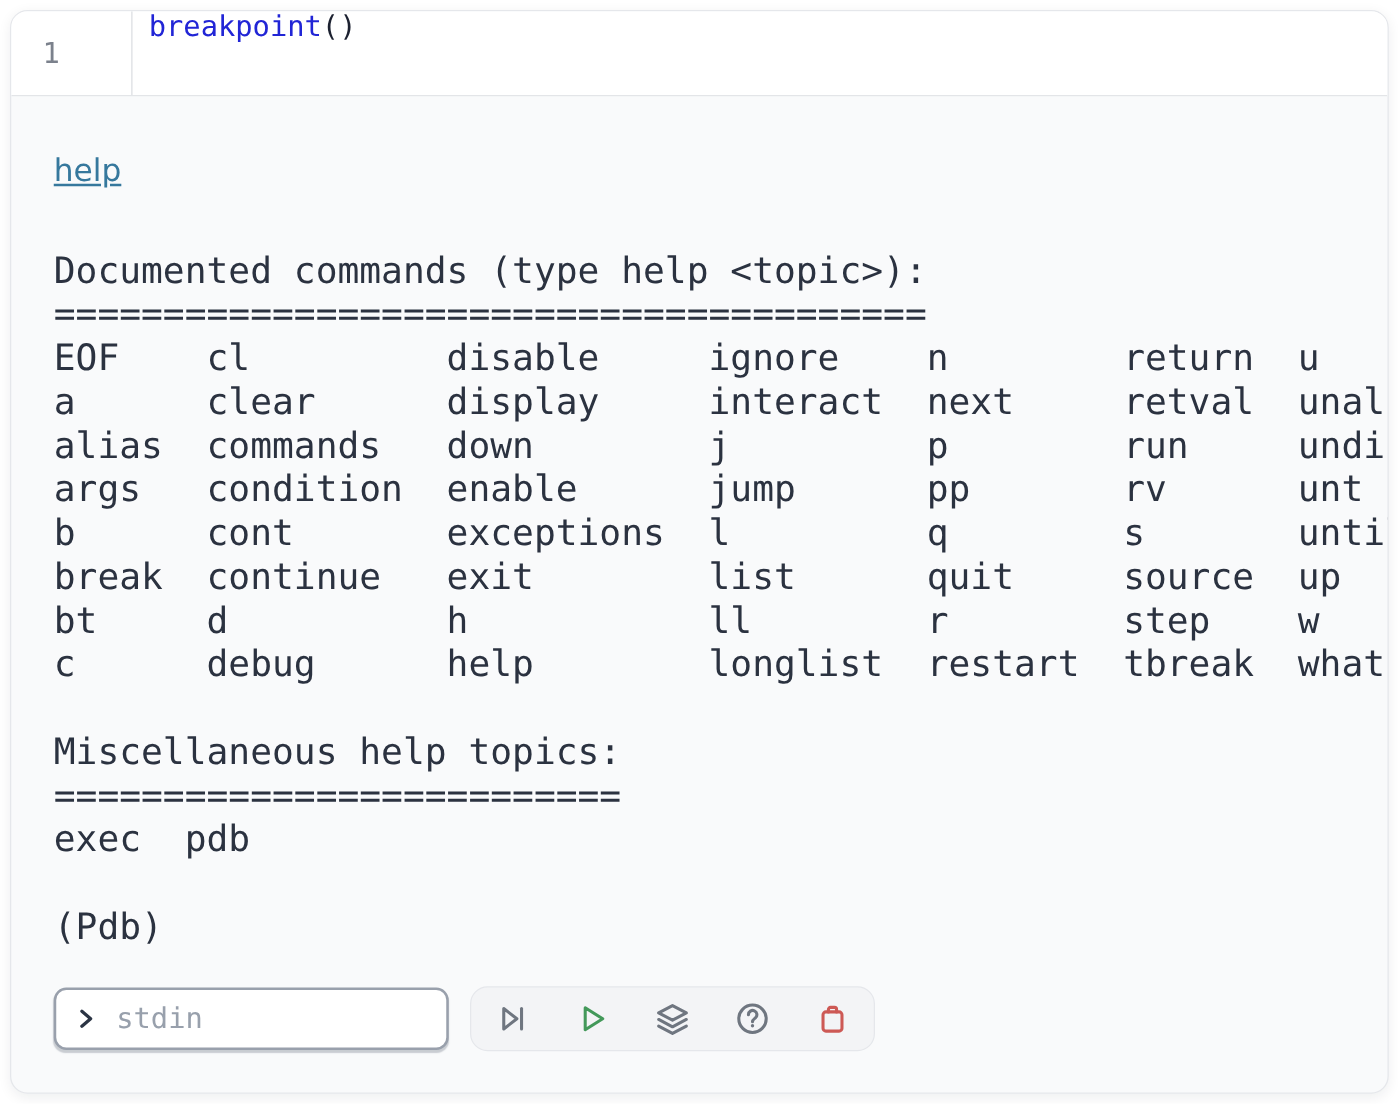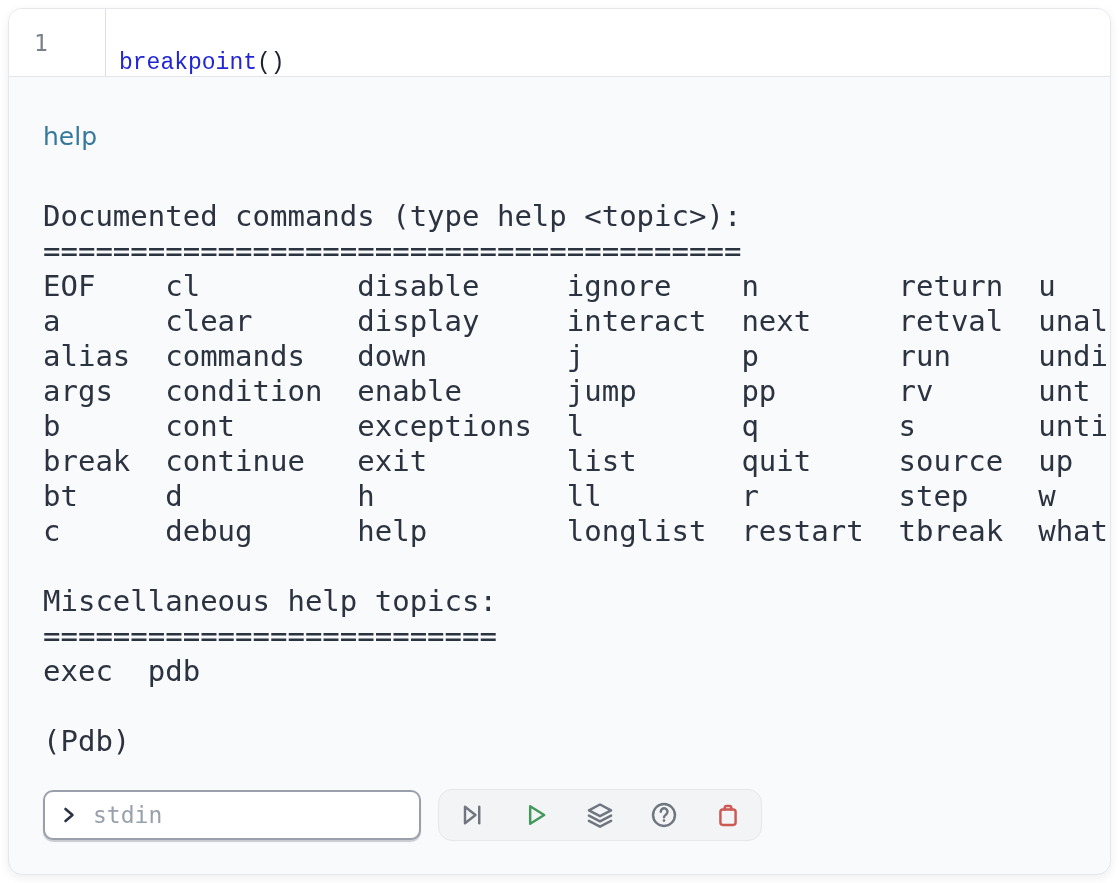--- a/index.html
+++ b/index.html
@@ -19,39 +19,40 @@
   
   .editor-row {
     height: 68px; background: #ffffff; border-bottom: 1px solid #e3e5e8;
     display: flex; align-items: stretch;
     font-family: "DejaVu Sans Mono", monospace; font-size: 23px;
   }
   .gutter {
     width: 97px; display: flex; align-items: center; padding-left: 25px;
     color: #7b818c; border-right: 1px solid #dcdee2;
   }
-  .code-line { display: flex; align-items: flex-end; padding-left: 13px; font-family: Liberation Mono, monospace; }
+  .code-line { display: flex; align-items: flex-start; padding-left: 13px; }
   .tok-builtin { color: var(--code_builtin_blue, #2125d6); }
   .tok-plain { color: #1c2130; }
   
   .console { padding: 44px 20px 0 34px; }
   .echo {
     font-size: 25px; line-height: 32px;
     color: var(--echo_blue, #36789d);
+    text-decoration: underline;
   }
   pre.out {
     margin: 46px 0 0 0;
     font-family: "DejaVu Sans Mono", monospace;
     font-size: 29px; line-height: 35px;
     color: #2b3240; white-space: pre;
   }
   
   .io-row { display: flex; align-items: center; gap: 17px; margin-top: 30px; }
   .stdin-box {
-    width: 378px; height: 50px; background: #ffffff;
+    width: 316px; height: 50px; background: #ffffff;
     border: 2px solid #99a0ac; border-radius: 10px;
     box-shadow: 0 2px 1px rgba(110, 118, 132, 0.35);
     display: flex; align-items: center; padding: 0 14px;
   }
   .stdin-box .prompt-chevron { flex: 0 0 auto; margin-right: 12px; color: #2b3444; }
   .stdin-box input {
     flex: 1; min-width: 0; border: none; outline: none; background: transparent;
     font-family: "DejaVu Sans Mono", monospace; font-size: 23px; color: #2b3240;
   }
   .stdin-box input::placeholder { color: #98a0ac; opacity: 1; }

